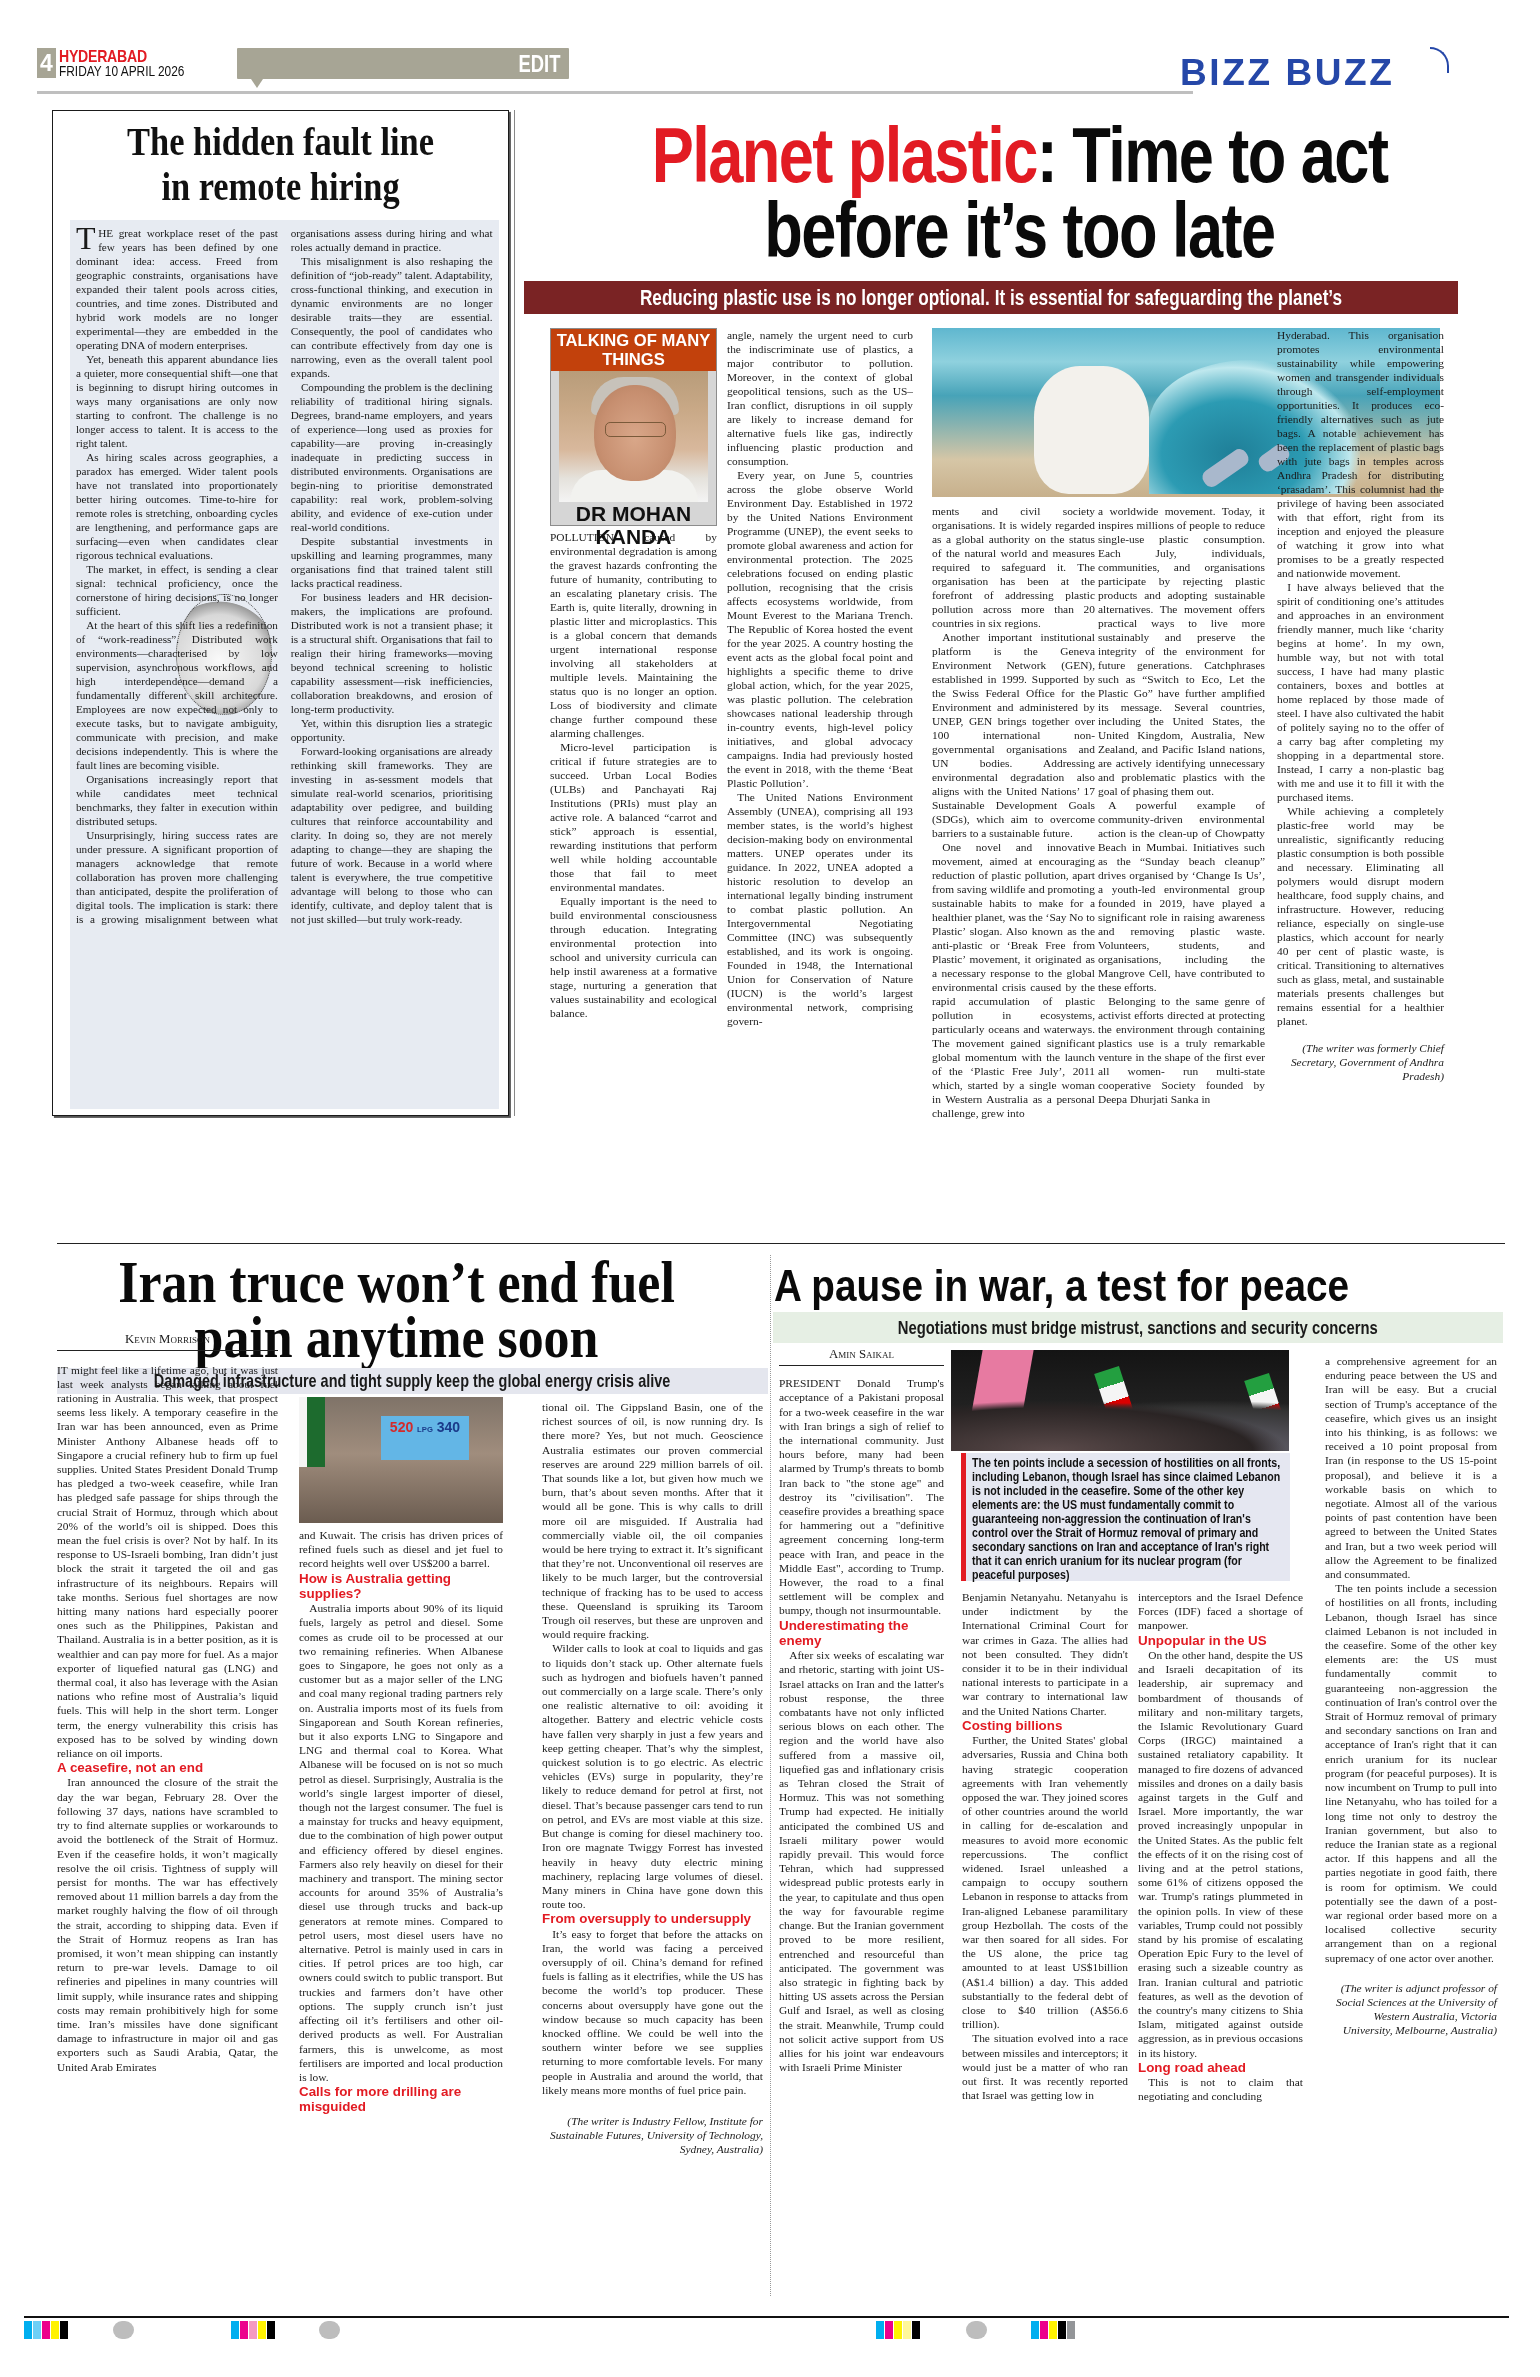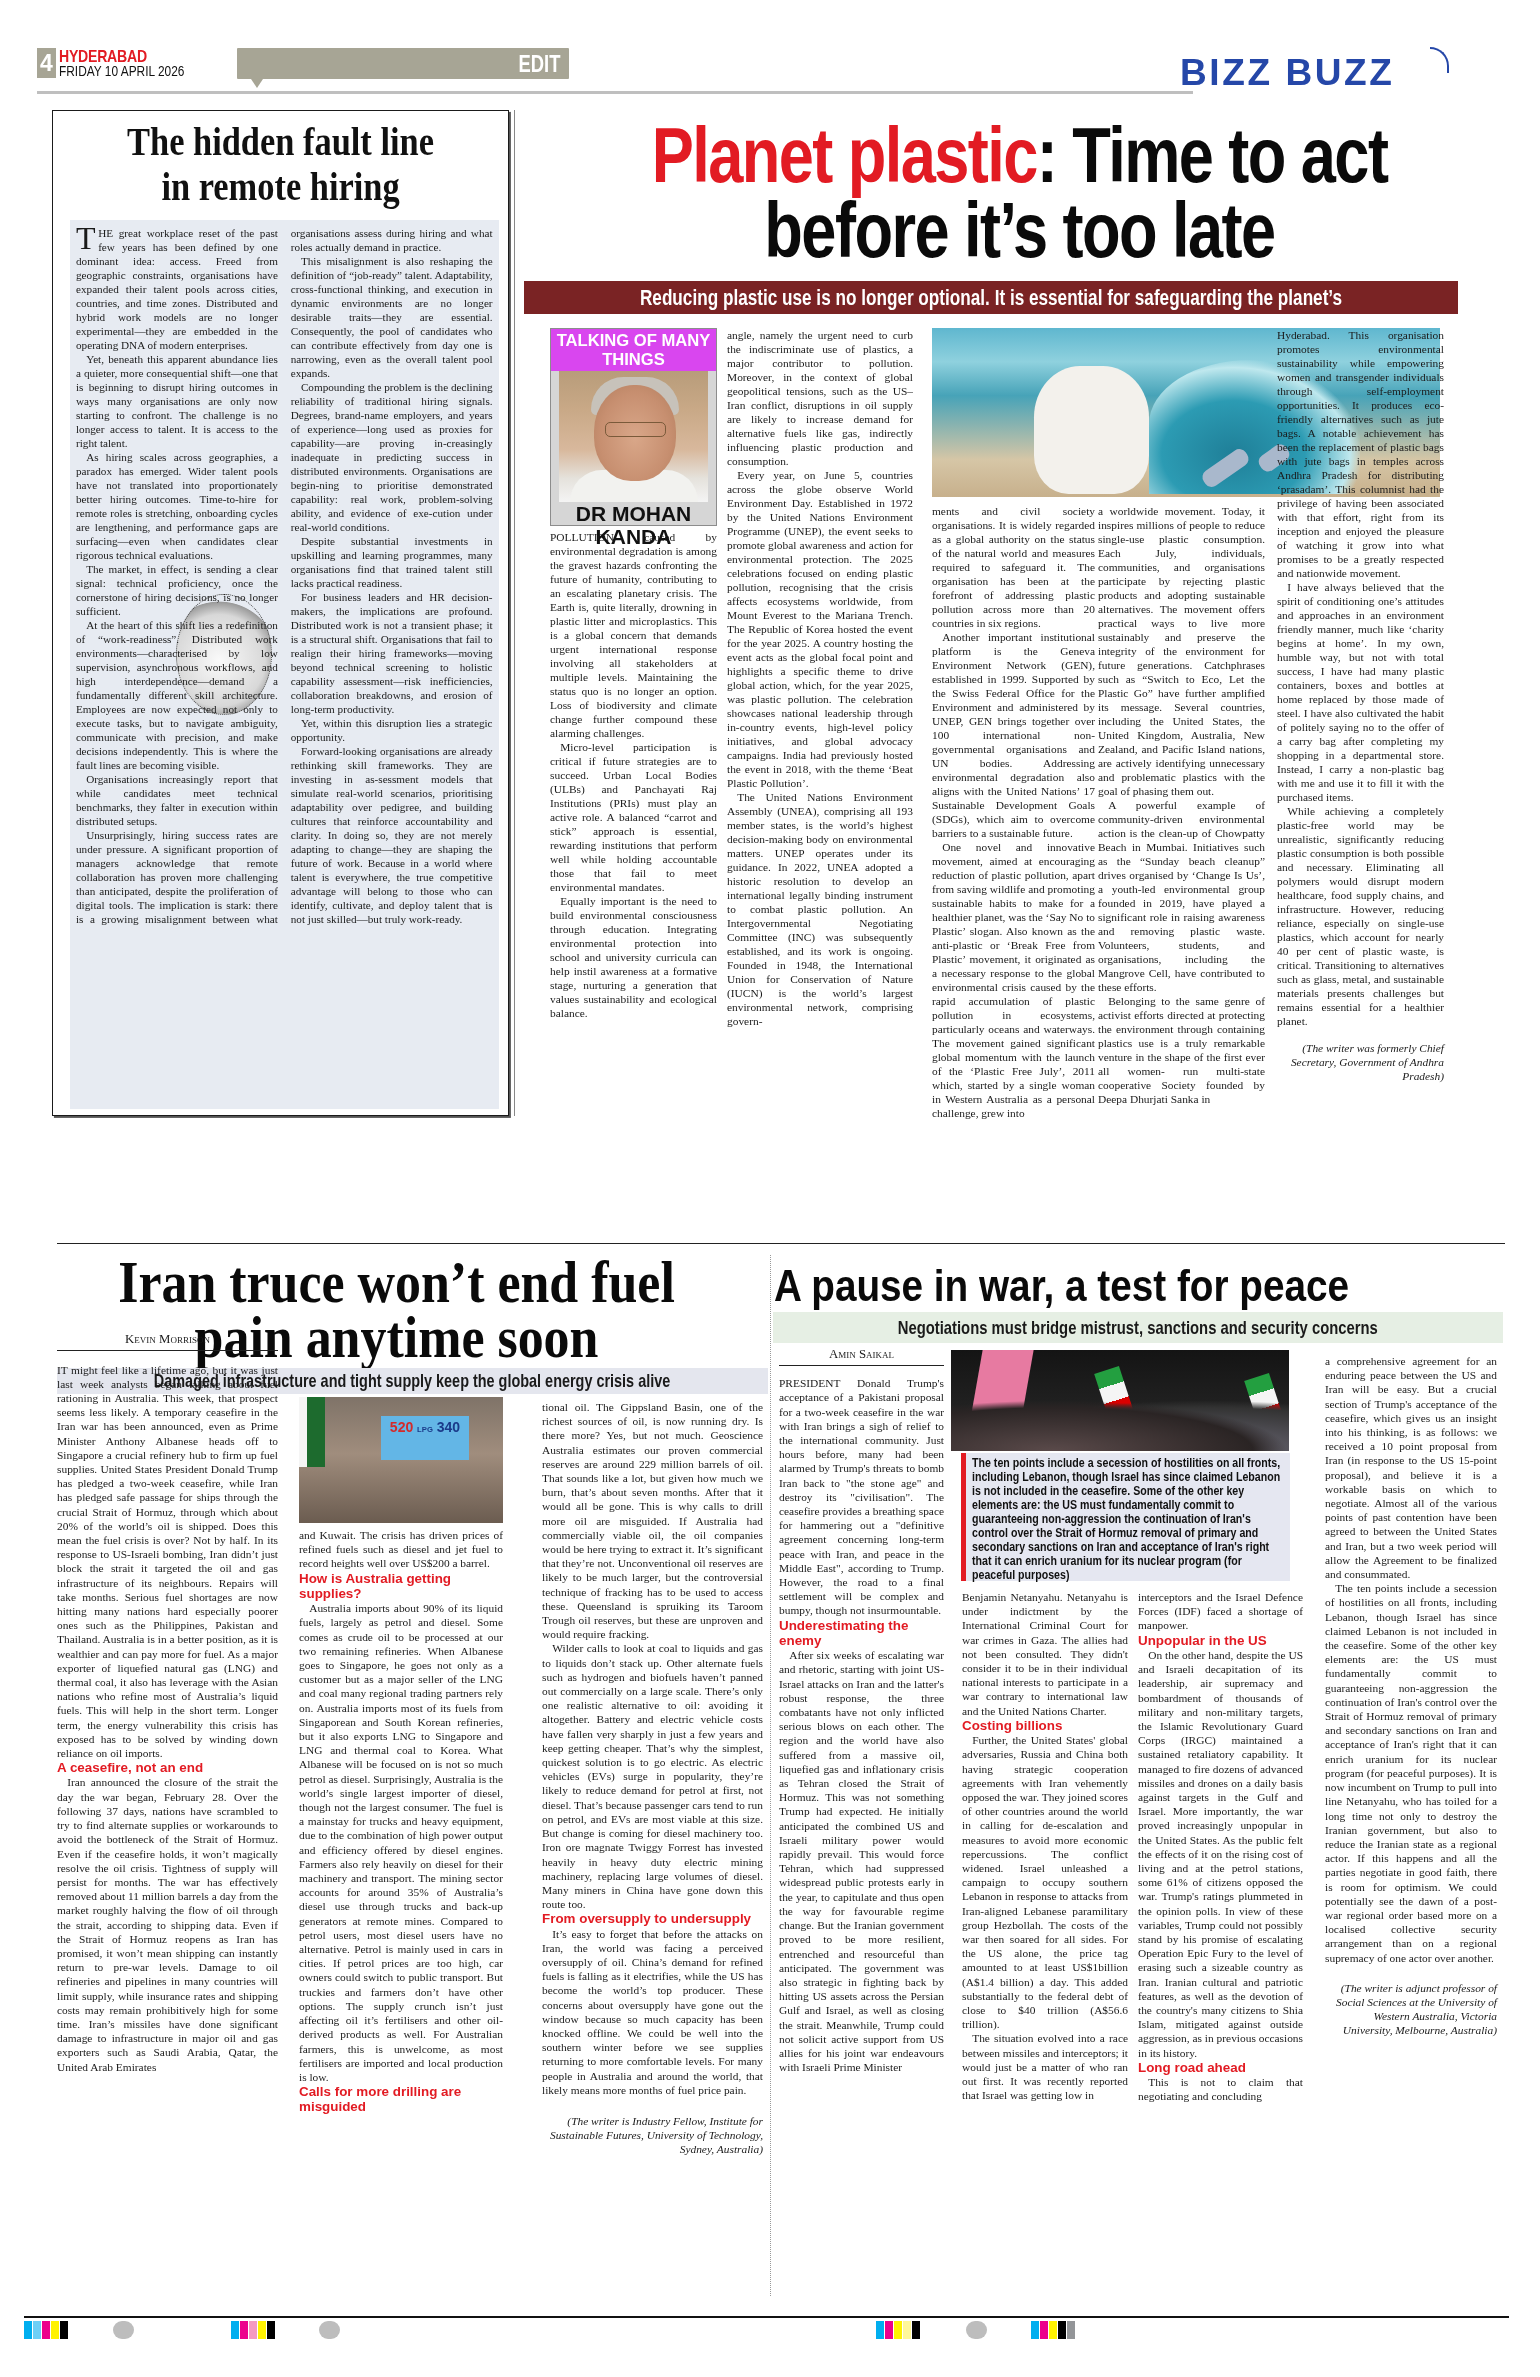--- a/index.html
+++ b/index.html
@@ -43,21 +43,21 @@
   .vline-top { position: absolute; left: 514px; top: 110px; width: 1.3px; height: 1006px; background: #888; }
   .plastic-head { position: absolute; left: 531px; top: 118px; width: 977px; text-align: center; font-family: "Liberation Sans", sans-serif;
     font-weight: bold; font-size: 77px; line-height: 75px; letter-spacing: -1.9px; transform: scaleX(0.82); transform-origin: center top; }
   .plastic-head .red { color: #e21b23; }
   .plastic-head .blk { color: #0a0a0a; }
   .plastic-deck { position: absolute; left: 524px; top: 281px; width: 934px; height: 33px; background: #7a2324; color: #fff;
     font-family: "Liberation Sans", sans-serif; font-weight: bold; font-size: 22px; text-align: center; line-height: 33px; }
   .plastic-deck span { display: inline-block; transform: scaleX(0.78); }
 
   .column-badge { position: absolute; left: 550px; top: 328px; width: 167px; height: 198px; border: 1.9px solid #8c8c8c; background: #d6d6d6; }
-  .badge-top { height: 42px; background: #d946ef; color: #fff; font-family: "Liberation Sans", sans-serif; font-weight: 900;
+  .badge-top { height: 42px; background: #c2410c; color: #fff; font-family: "Liberation Sans", sans-serif; font-weight: 900;
     font-size: 16.6px; line-height: 18.5px; text-align: center; padding-top: 3.2px; }
   .badge-photo { height: 131px; margin: 0 7.7px; background: linear-gradient(180deg, #b89c7a 0%, #c9a987 30%, #d8b89c 60%, #e5e2dc 82%, #f4f4f4 100%); position: relative; }
   .face { position: absolute; left: 35px; top: 14px; width: 82px; height: 96px; border-radius: 48% 48% 45% 45%;
     background: radial-gradient(ellipse at 50% 55%, #d9a789 0%, #c78f70 60%, #b07c5c 100%); }
   .hair { position: absolute; left: 32px; top: 6.4px; width: 88px; height: 38px; border-radius: 38px 38px 6.4px 6.4px; background: #c7c2ba; }
   .glasses { position: absolute; left: 46px; top: 51px; width: 61px; height: 15.3px; border: 1.9px solid #7a5a3a; border-radius: 5.1px; }
   .shirt { position: absolute; left: 11.5px; bottom: 0; width: 128px; height: 32px; border-radius: 51px 51px 0 0; background: #f2f2ef; }
   .badge-name { font-family: "Liberation Sans", sans-serif; font-weight: 900; font-size: 21px; text-align: center; color: #111; line-height: 23px; }
 
   .pcol { position: absolute; font-size: 11.4px; line-height: 14px; text-align: justify; }

